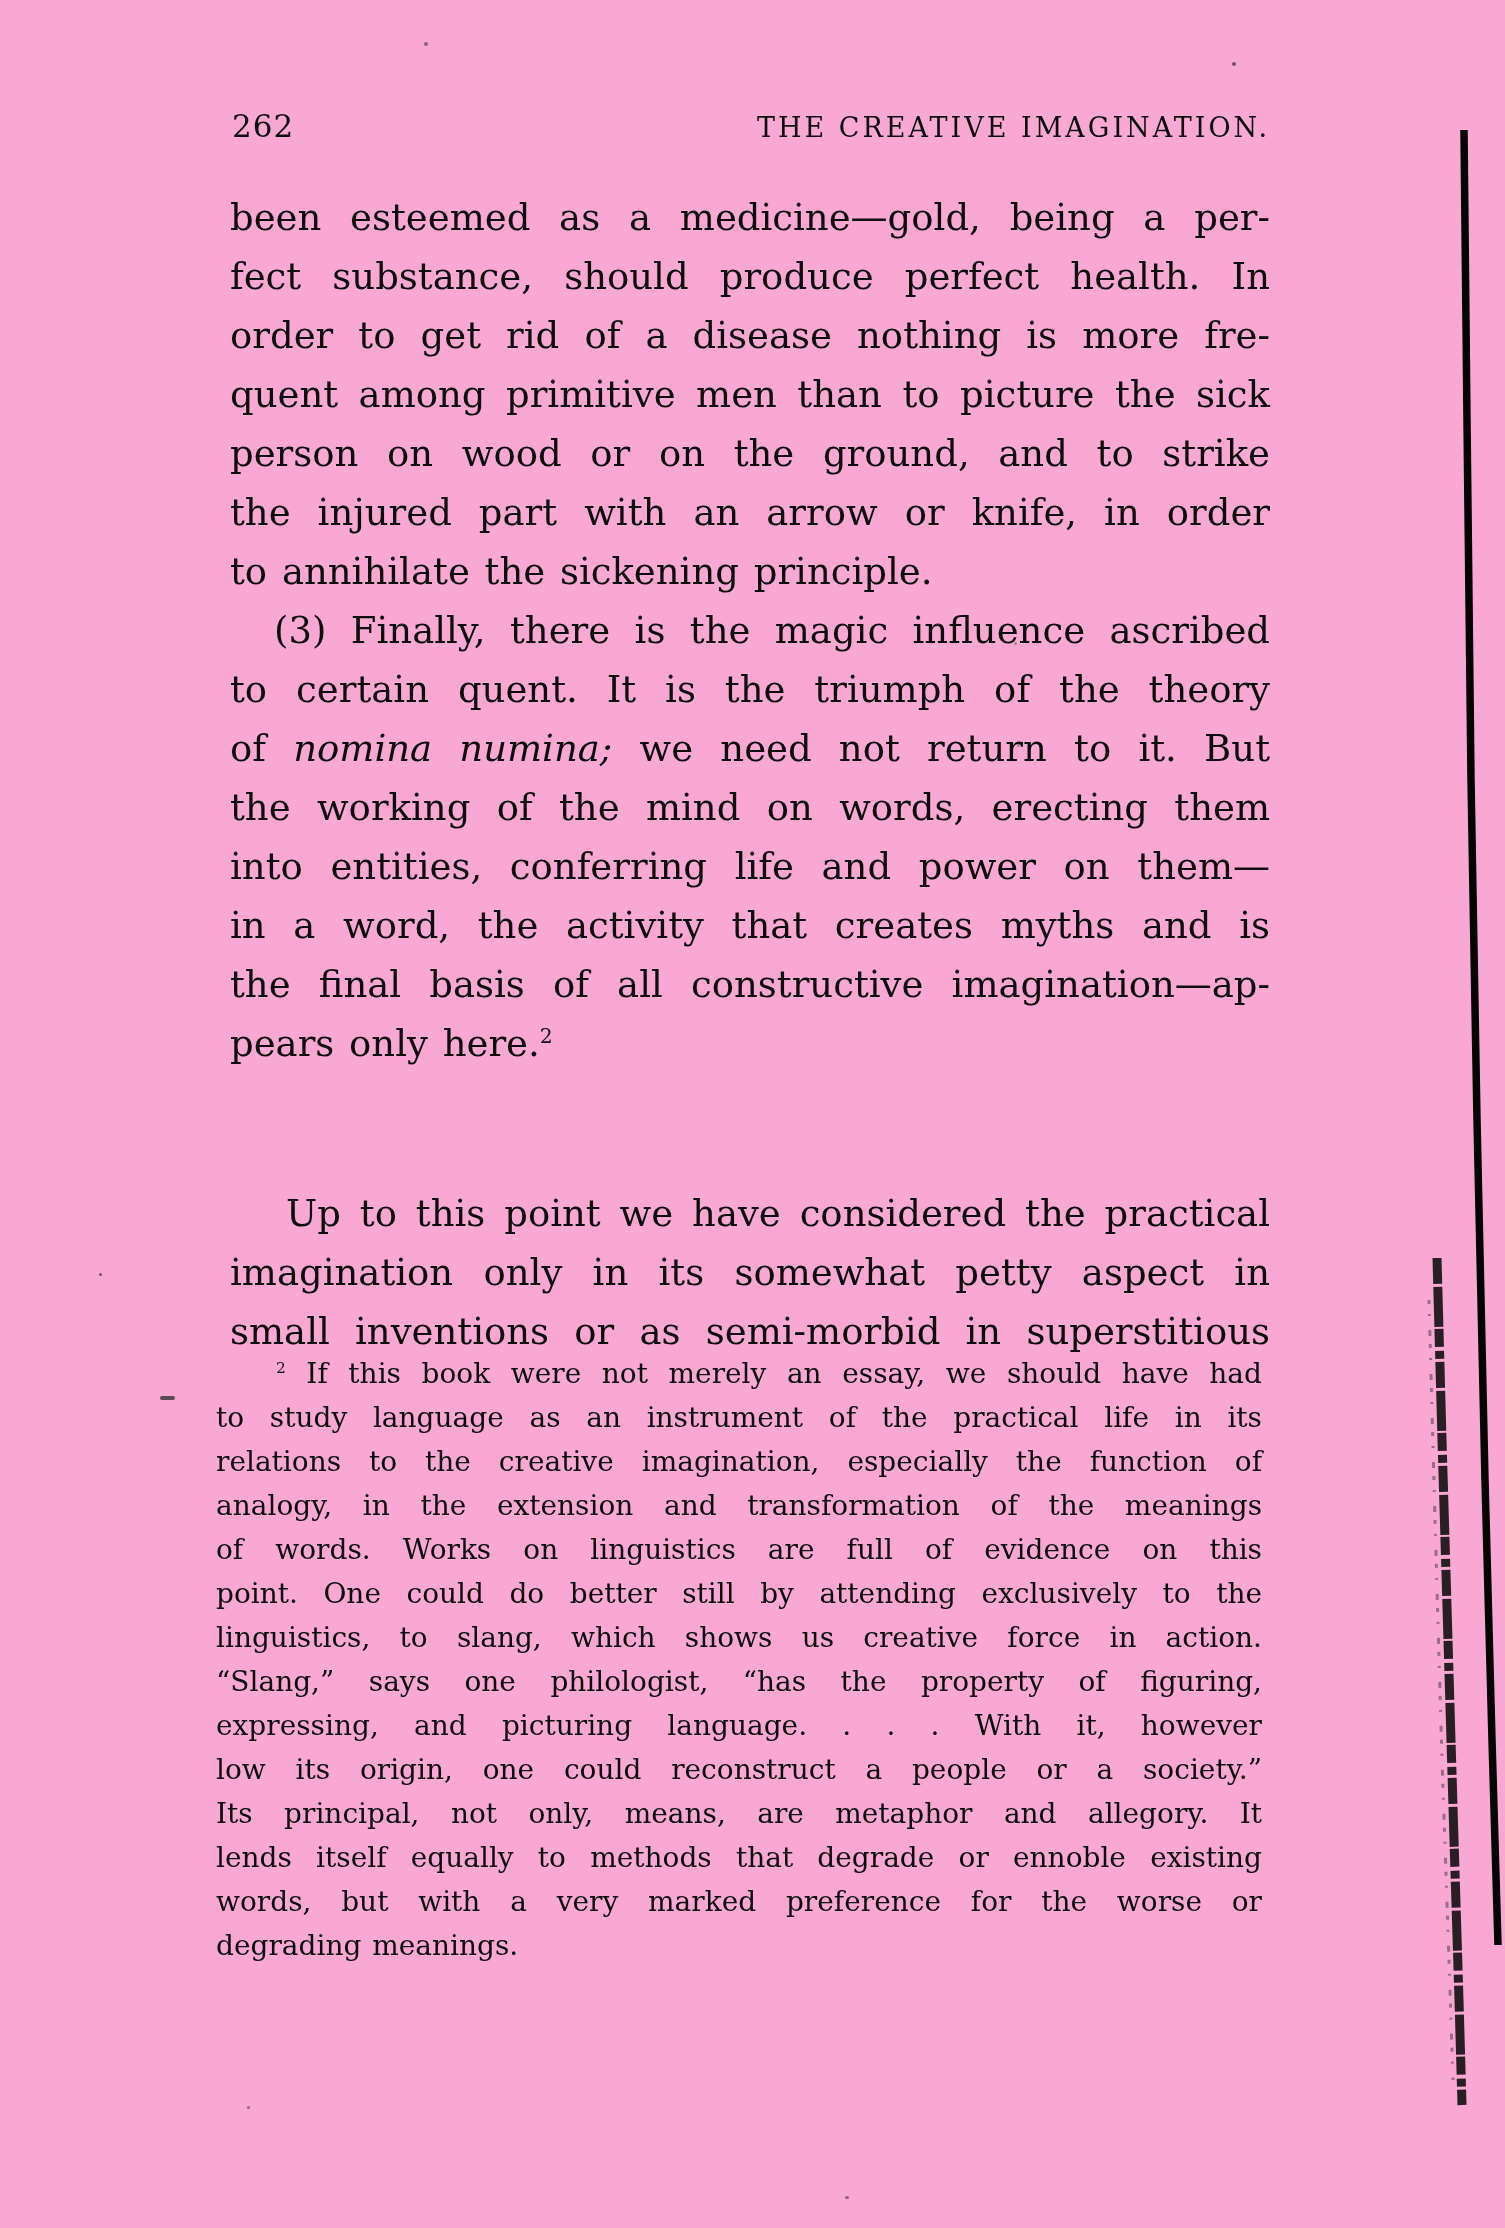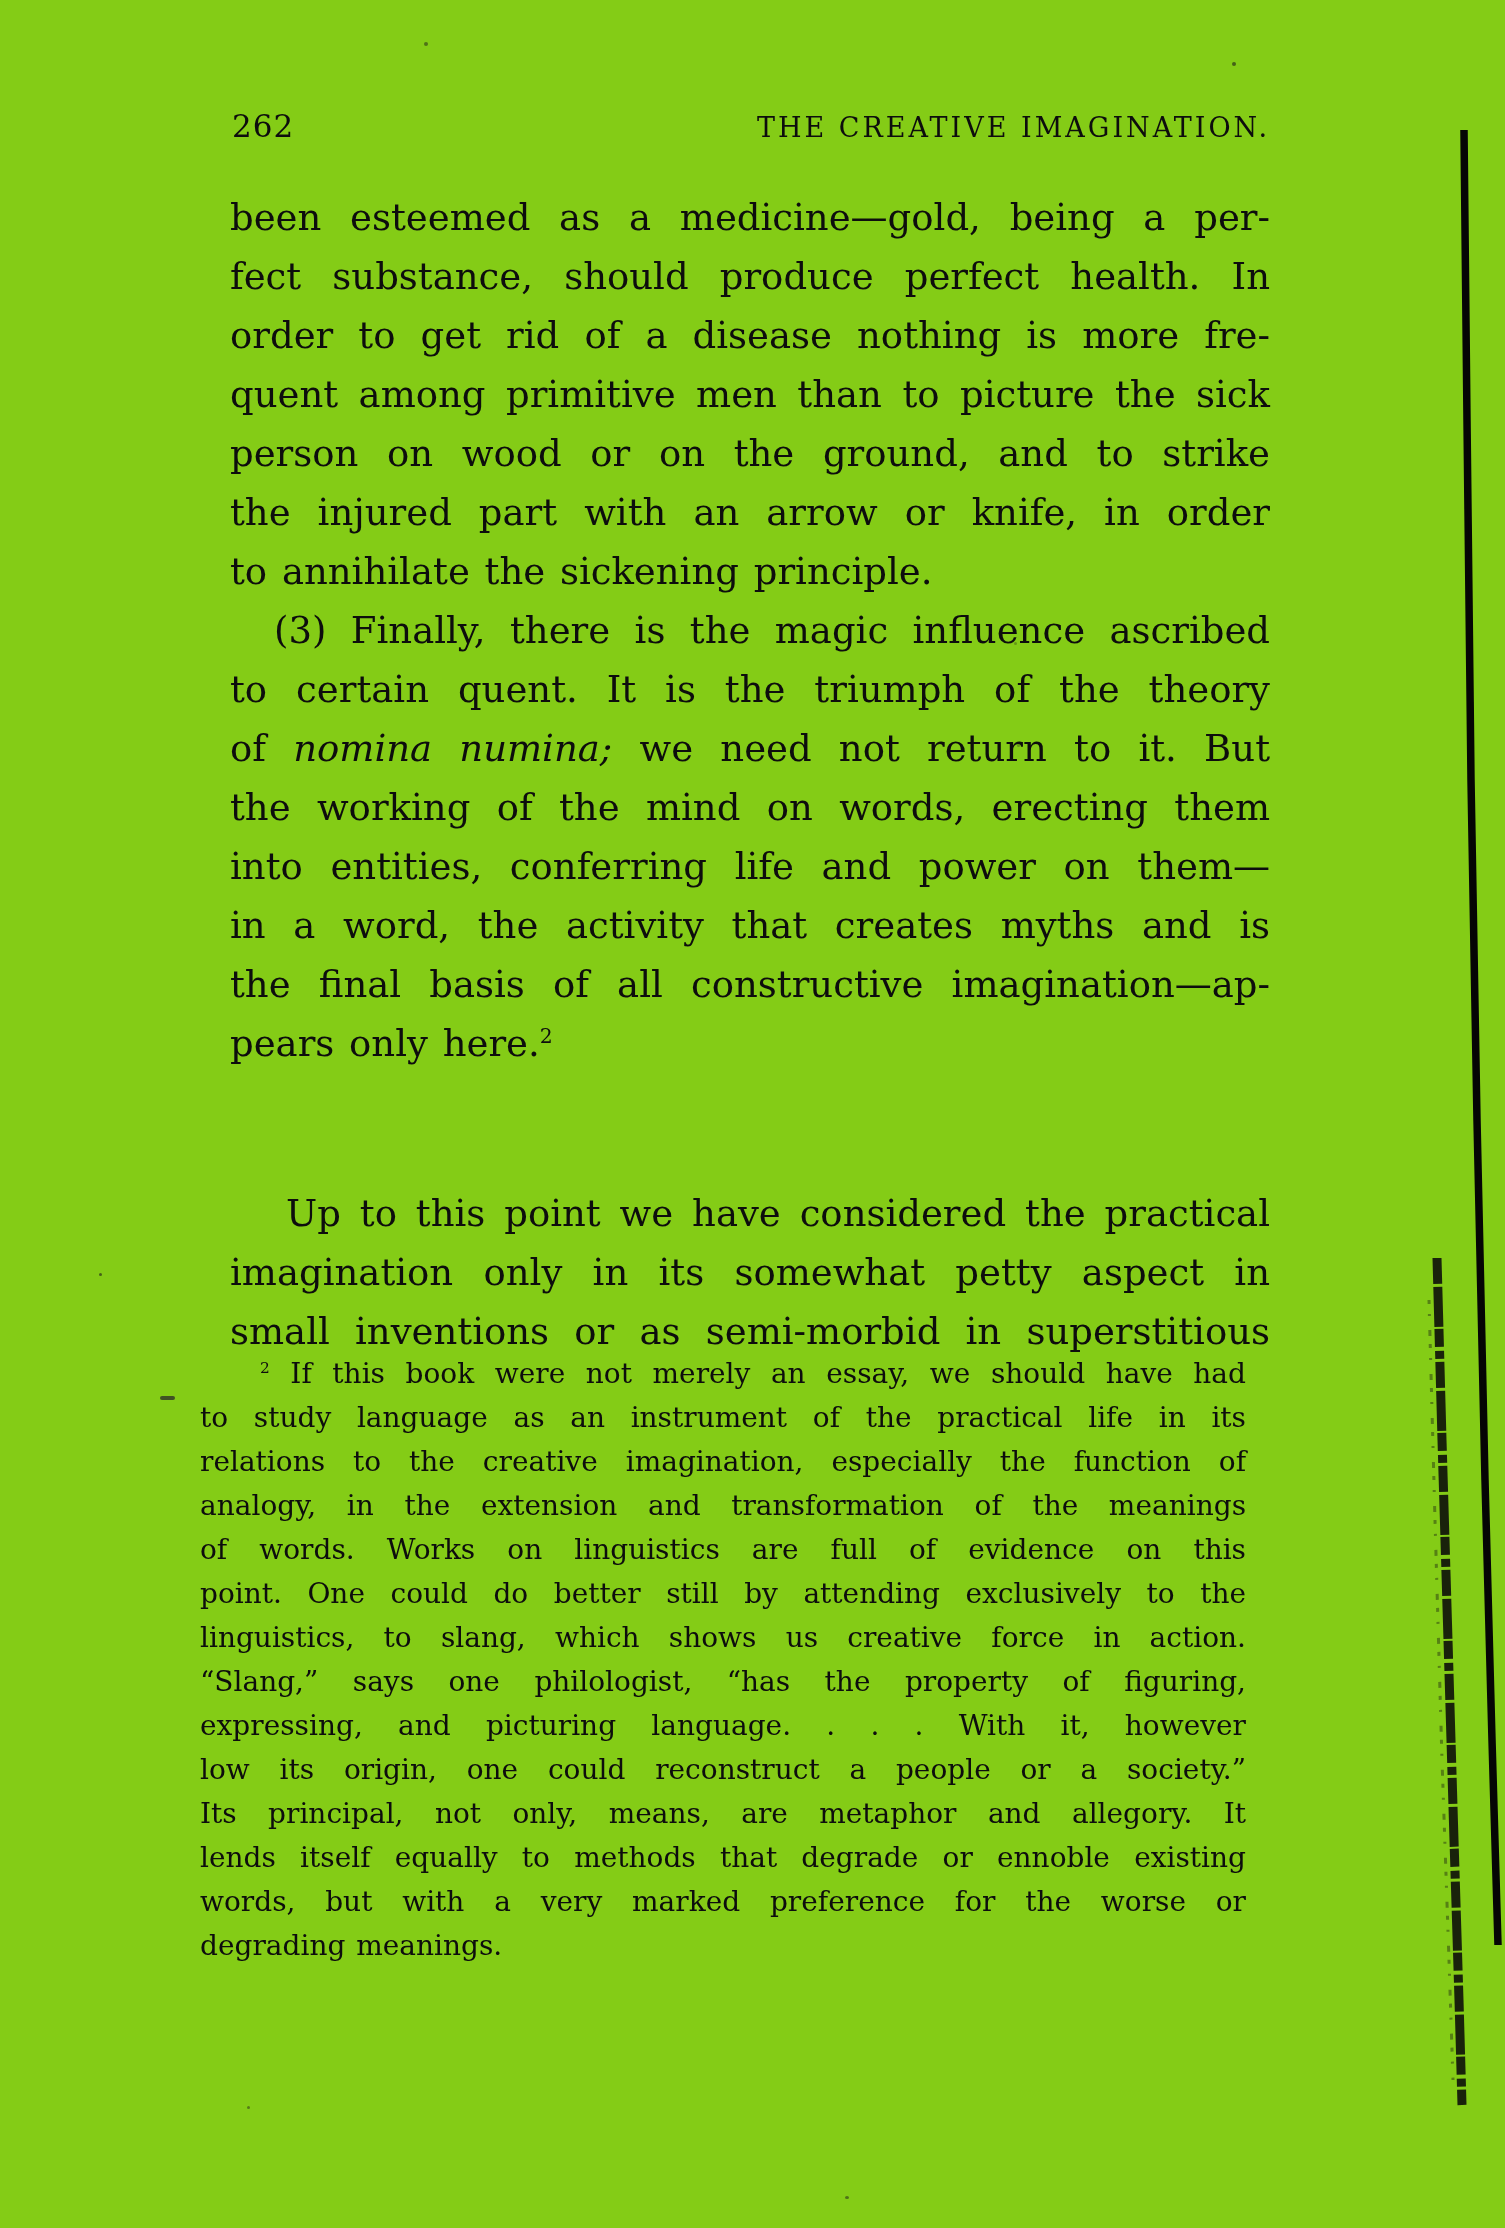--- a/index.html
+++ b/index.html
@@ -1,19 +1,19 @@
 <!DOCTYPE html>
 <html><head>
 <meta charset="utf-8">
 <style>
   html,body{margin:0;padding:0;background:#e8e8e4;}
   .page{
     position:relative;
     width:1505px;height:2228px;
-    background:#84cc16;
+    background:#f9a8d4;
     overflow:hidden;
     font-family:"DejaVu Serif","Liberation Serif",serif;
     color:#0d0d0d;
   }
   
   .pagenum{
     position:absolute;left:232px;top:108px;
     font-size:31px;letter-spacing:1px;
   }
   .runhead{
@@ -30,21 +30,21 @@
   .line.flush{text-align-last:left;}
   .indent1{text-indent:44px;}
   .indent2{text-indent:56px;}
   sup{font-size:0.55em;vertical-align:super;line-height:0;}
   .heading{
     position:absolute;left:230px;top:1094px;width:1040px;
     text-align:center;font-size:31px;letter-spacing:2px;
   }
   .heading-inner{display:inline-block;transform:translateX(88px);}
   
-  .footnote{position:absolute;left:200px;top:1352px;width:1046px;}
+  .footnote{position:absolute;left:216px;top:1352px;width:1046px;}
   .fline{
     font-size:28px;line-height:44px;height:44px;
     text-align:justify;text-align-last:justify;
     word-spacing:2px;
   }
   .fline.flush{text-align-last:left;}
   .fline.findent{text-indent:60px;}
   
   .edge-svg{position:absolute;left:1395px;top:0;width:110px;height:2228px;}
   .speck{position:absolute;background:#1a1a1a;border-radius:50%;}

